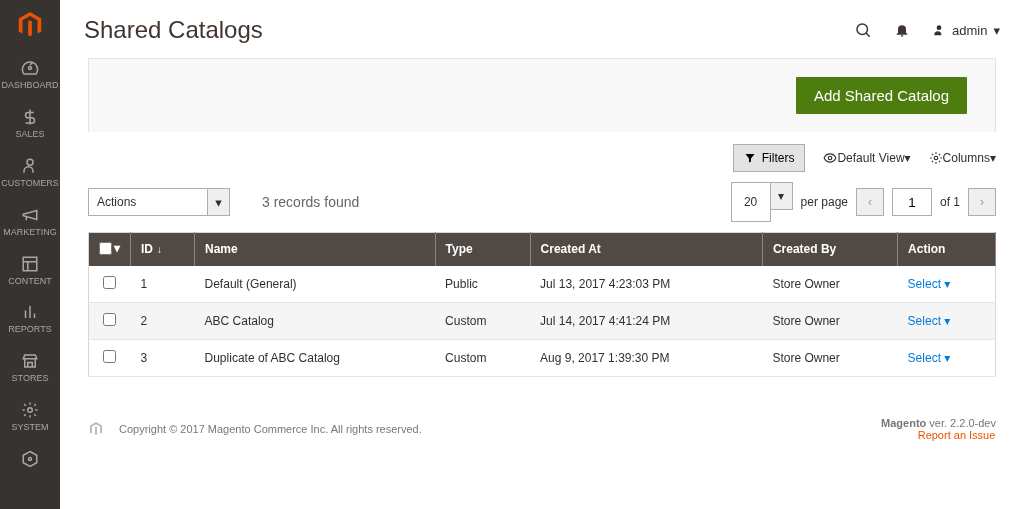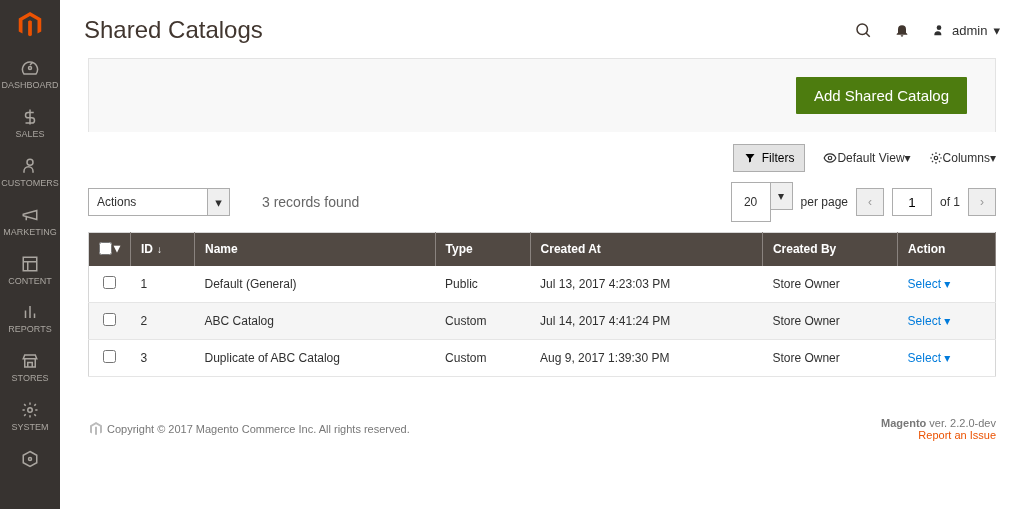--- a/index.html
+++ b/index.html
@@ -32,21 +32,21 @@
 .pg-input { width: 40px; height: 28px; border: 1px solid #adadad; text-align: center; }
 .pg-btn { width: 28px; height: 28px; border: 1px solid #adadad; background: #efefef; display: flex; align-items: center; justify-content: center; cursor: pointer; color: #999; }
 .pg-dd { width: 40px; height: 40px; border: 1px solid #adadad; display: flex; align-items: center; justify-content: center; background: #fff; }
 .grid { margin: 0 28px; border: 1px solid #d6d6d6; border-collapse: collapse; width: calc(100% - 56px); }
 .grid th { background: #514943; color: #fff; font-weight: 600; font-size: 12px; text-align: left; padding: 8px 10px; border-right: 1px solid #8a837f; }
 .grid th:first-child, .grid td:first-child { width: 30px; text-align: center; }
 .grid td { padding: 10px; font-size: 12px; border-bottom: 1px solid #e5e5e5; }
 .grid tbody tr:nth-child(even) { background: #f5f5f5; }
 .sel-link { color: #007bdb; cursor: pointer; }
 .footer { margin: 40px 28px 20px; display: flex; align-items: center; font-size: 11px; color: #777; }
-.footer-right { margin-left: auto; text-align: right; }
+.footer-right { margin-left: auto; text-align: center; }
 .footer-right a { color: #eb5202; text-decoration: none; margin-left: 36px; }
 .sort-arrow { font-size: 10px; margin-left: 4px; }
 .chk-head { display: inline-flex; align-items: center; }
 .chk-head input { margin-right: 2px; }
 .id-col { width: 64px; }
 svg { display: block; }
 </style>
 </head>
 <body>
 
@@ -256,20 +256,20 @@
           <td>Store Owner</td>
           <td><span class="sel-link"><span>Select</span> ▾</span></td>
         </tr>
       </tbody>
     </table>
 
     <div class="footer">
       <svg width="16" height="16" viewBox="0 0 32 32">
           <path fill="#bbb" d="M16 2 L28 9 L28 23 L24 25 L24 11 L16 6.5 L8 11 L8 25 L4 23 L4 9 Z M14 12 L14 27 L16 28 L18 27 L18 12 L16 11 Z"></path>
         </svg>
-      <span style="margin-left:3px">Copyright © 2017 Magento Commerce Inc. All rights reserved.</span>
+      <span style="margin-left:15px">Copyright © 2017 Magento Commerce Inc. All rights reserved.</span>
       <div class="footer-right">
         <div><strong>Magento</strong><span> ver. 2.2.0-dev</span></div>
         <a href="#">Report an Issue</a>
       </div>
     </div>
   </div>
 </div>
 
 </body></html>

